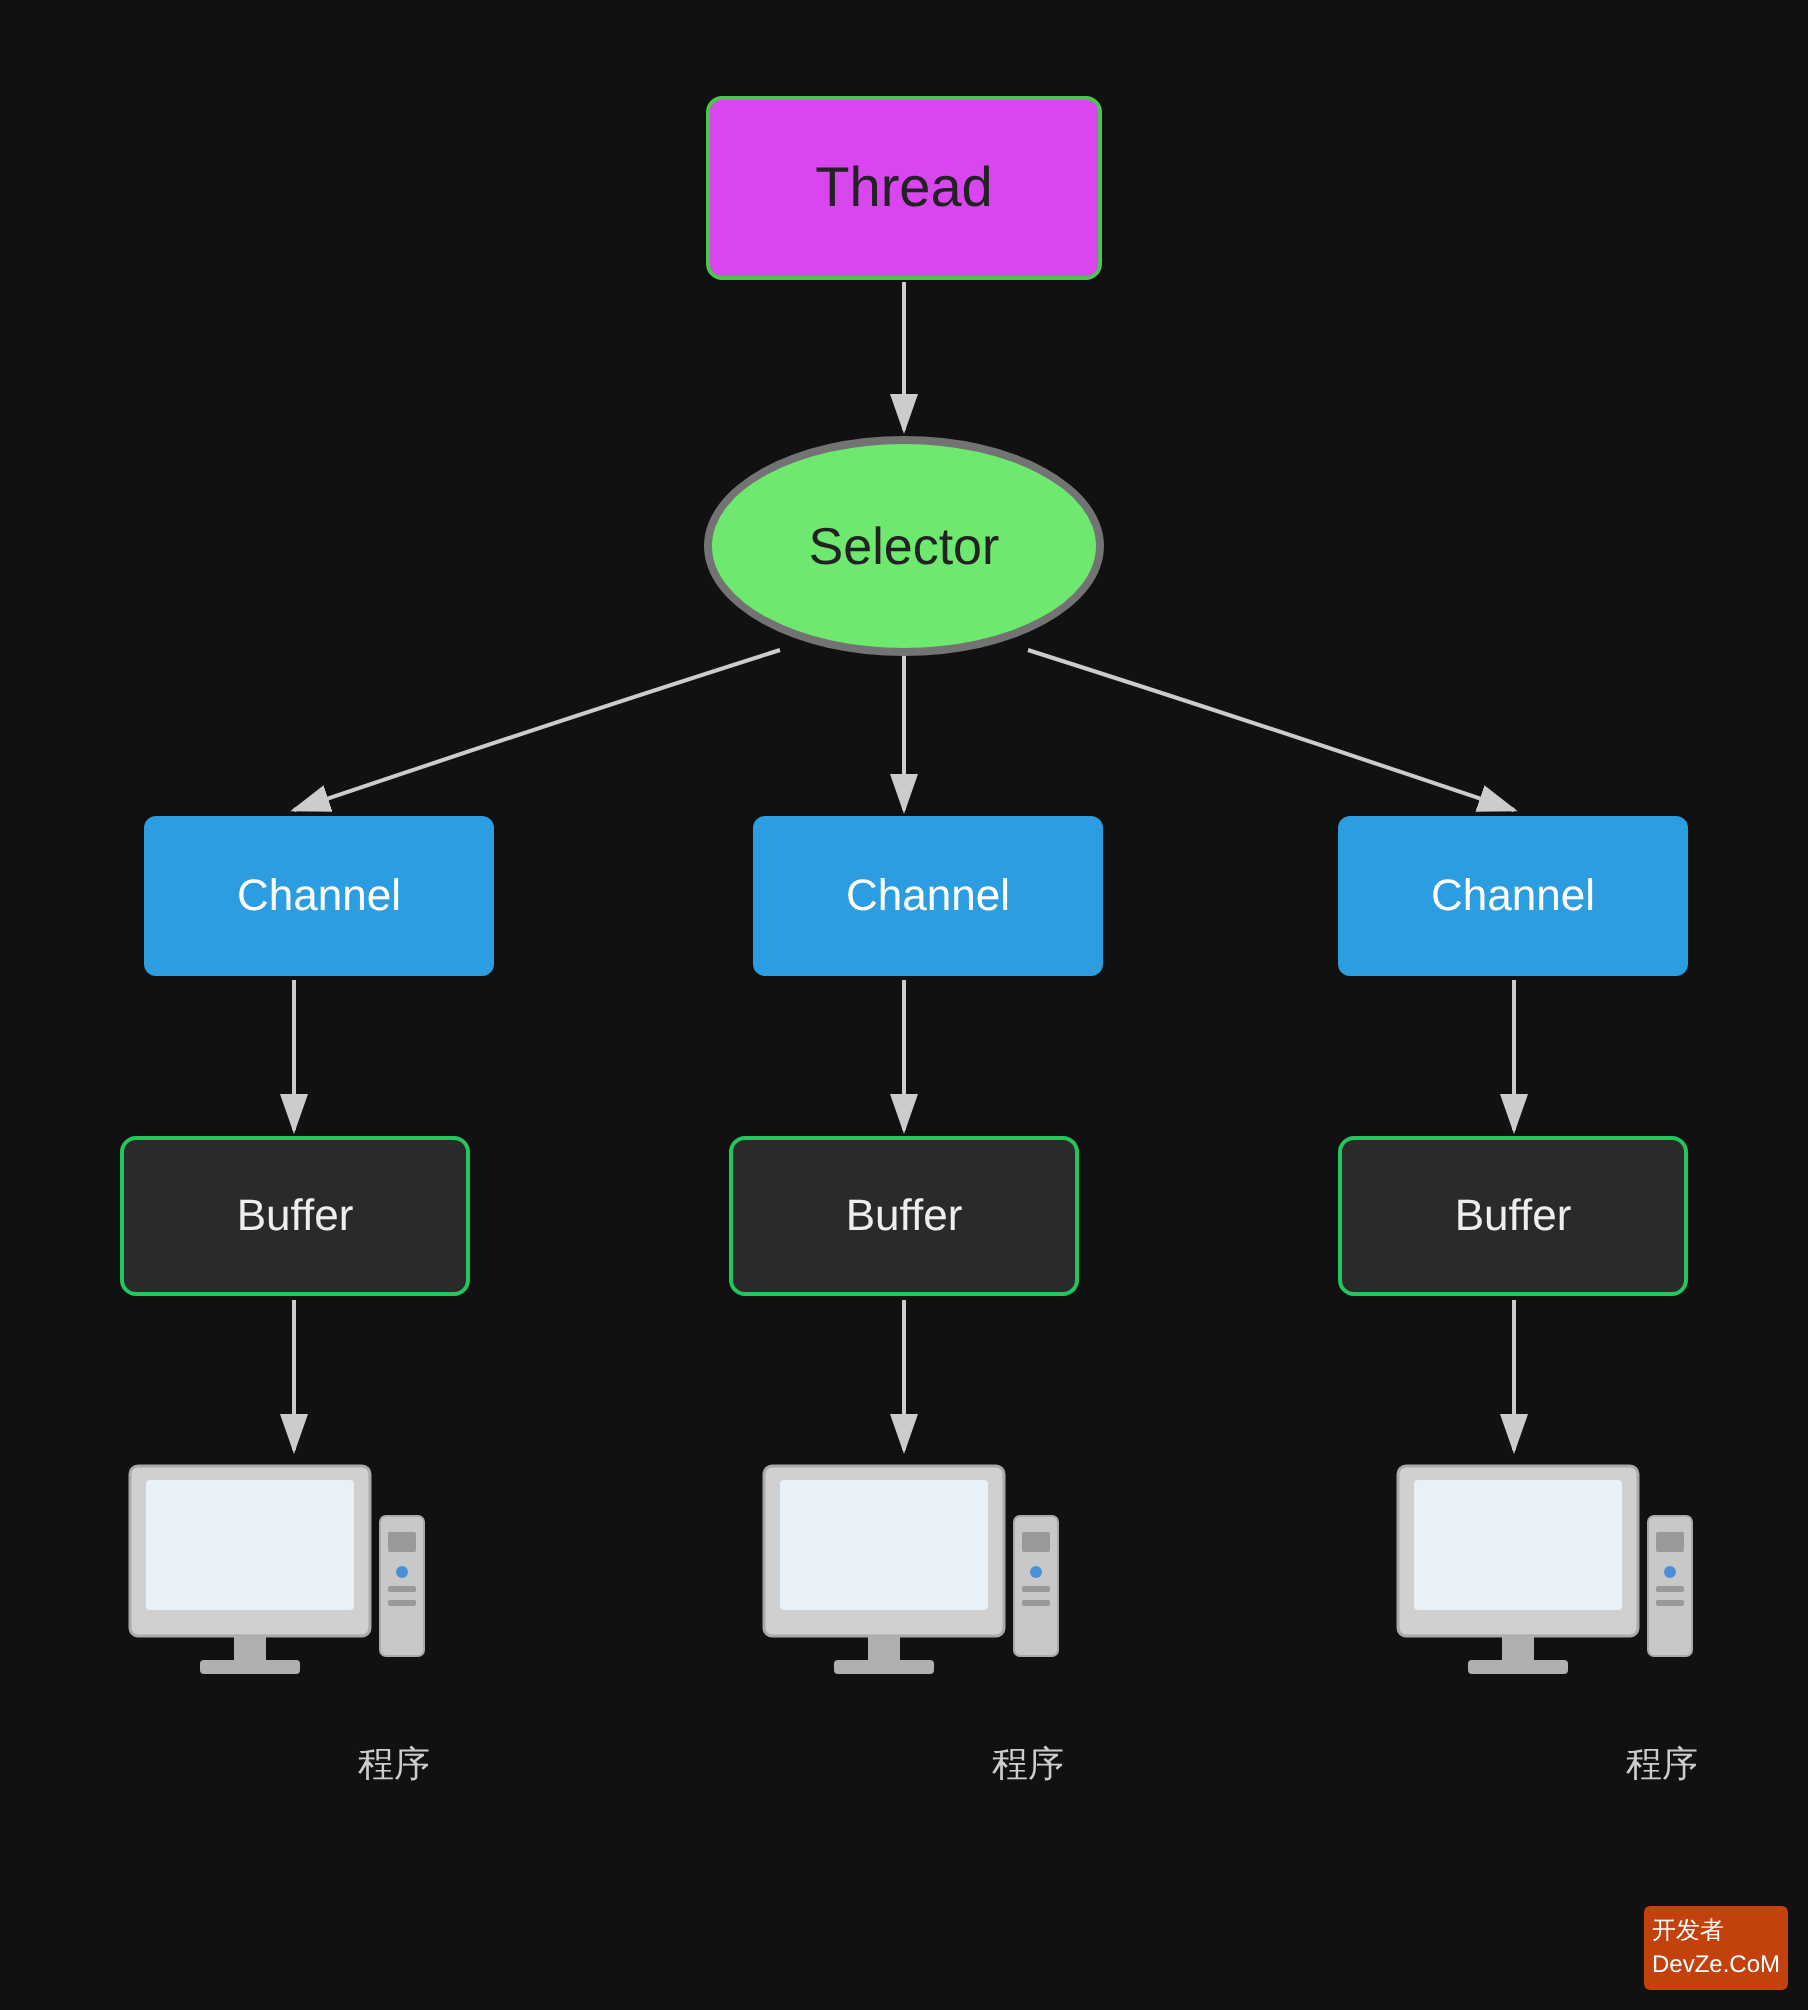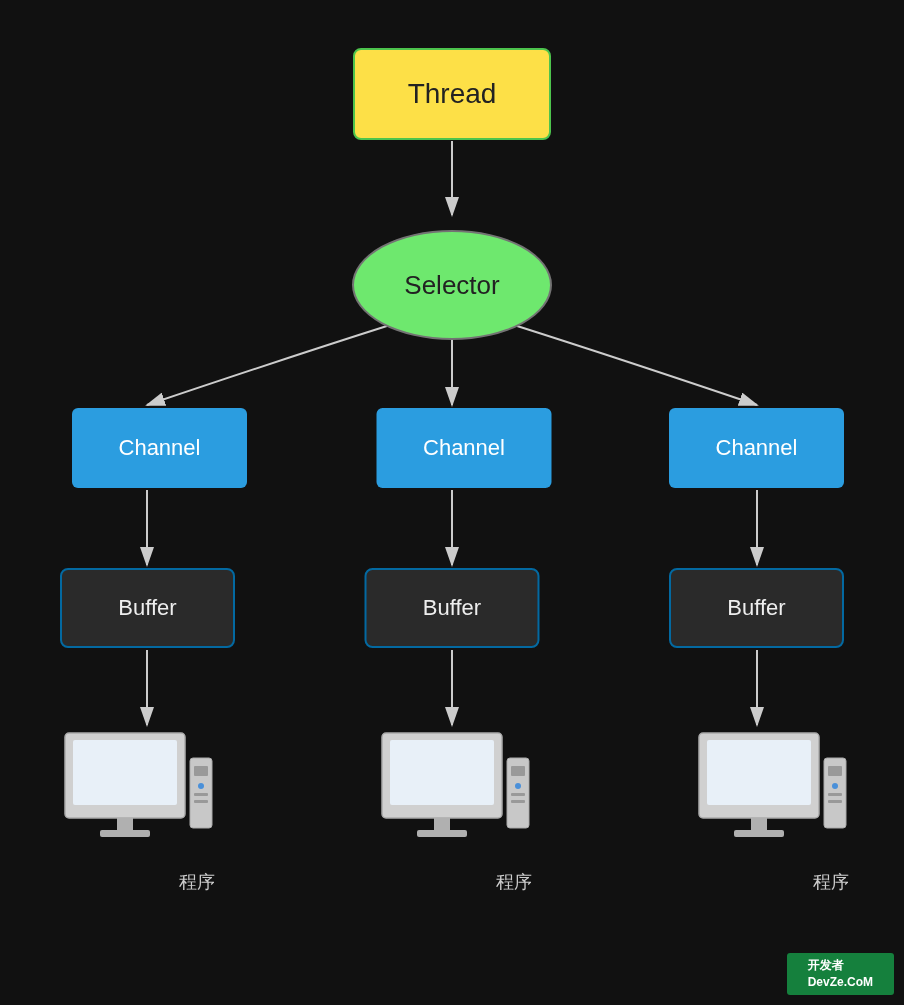--- a/index.html
+++ b/index.html
@@ -22,41 +22,41 @@
     }
 
     
     .thread-box {
       position: absolute;
       top: 48px;
       left: 50%;
       transform: translateX(-50%);
       width: 198px;
       height: 92px;
-      background: #fde047;
+      background: #d946ef;
       border: 2px solid #4dc44d;
       border-radius: 8px;
       display: flex;
       align-items: center;
       justify-content: center;
       font-size: 28px;
       color: #222;
       font-weight: normal;
     }
 
     
     .selector-box {
       position: absolute;
-      top: 230px;
+      top: 218px;
       left: 50%;
       transform: translateX(-50%);
       width: 200px;
       height: 110px;
       background: #6ee86e;
-      border: 2px solid #737373;
+      border: 4px solid #737373;
       border-radius: 50%;
       display: flex;
       align-items: center;
       justify-content: center;
       font-size: 26px;
       color: #222;
       font-weight: normal;
     }
 
     
@@ -78,21 +78,21 @@
     .channel-left   { top: 408px; left: 60px; }
     .channel-center { top: 408px; left: 50%; transform: translateX(-50%); }
     .channel-right  { top: 408px; right: 60px; }
 
     
     .buffer-box {
       position: absolute;
       width: 175px;
       height: 80px;
       background: #2a2a2a;
-      border: 2px solid #0369a1;
+      border: 2px solid #22c55e;
       border-radius: 8px;
       display: flex;
       align-items: center;
       justify-content: center;
       font-size: 22px;
       color: #eee;
       font-weight: normal;
     }
 
     .buffer-left   { top: 568px; left: 60px; }
@@ -128,25 +128,25 @@
       width: 904px;
       height: 1005px;
       pointer-events: none;
     }
 
     
     .watermark {
       position: absolute;
       bottom: 10px;
       right: 10px;
-      background: #15803d;
+      background: #c2410c;
       color: #fff;
       font-size: 13px;
-      padding: 4px 21px;
-      font-weight: bold;
+      padding: 4px 4px;
+      font-weight: normal;
       border-radius: 3px;
     }
   </style>
 </head>
 <body>
 
 <div class="diagram">
 
   <svg class="arrows-svg">
     <defs>

